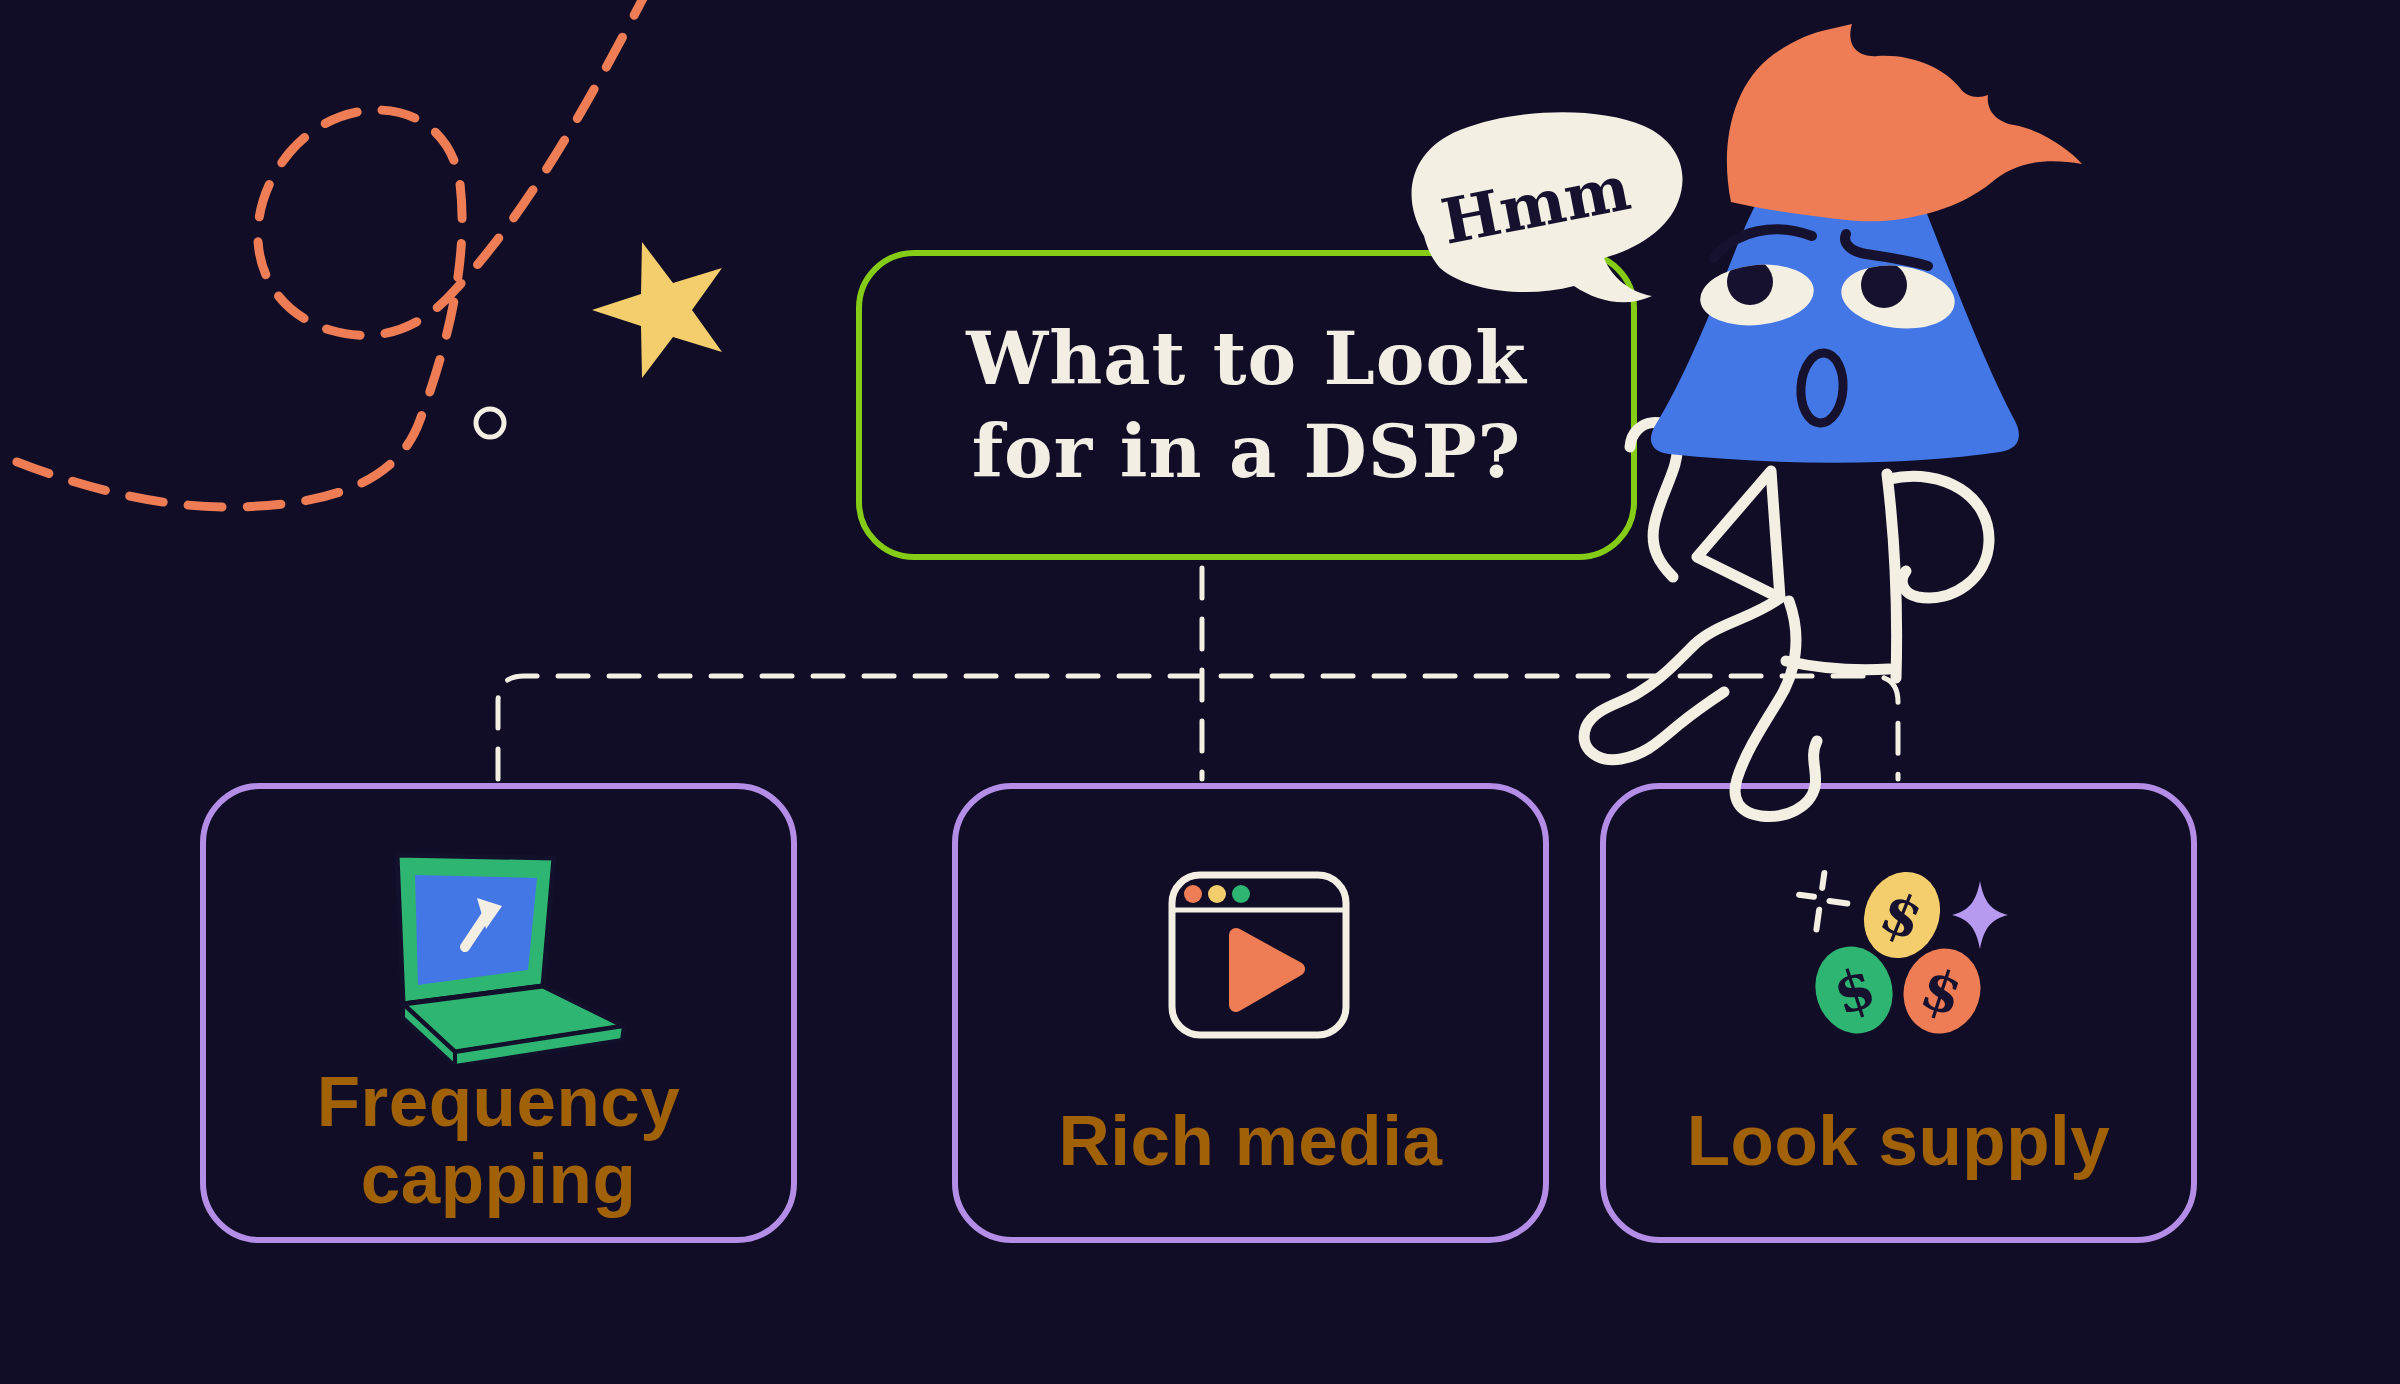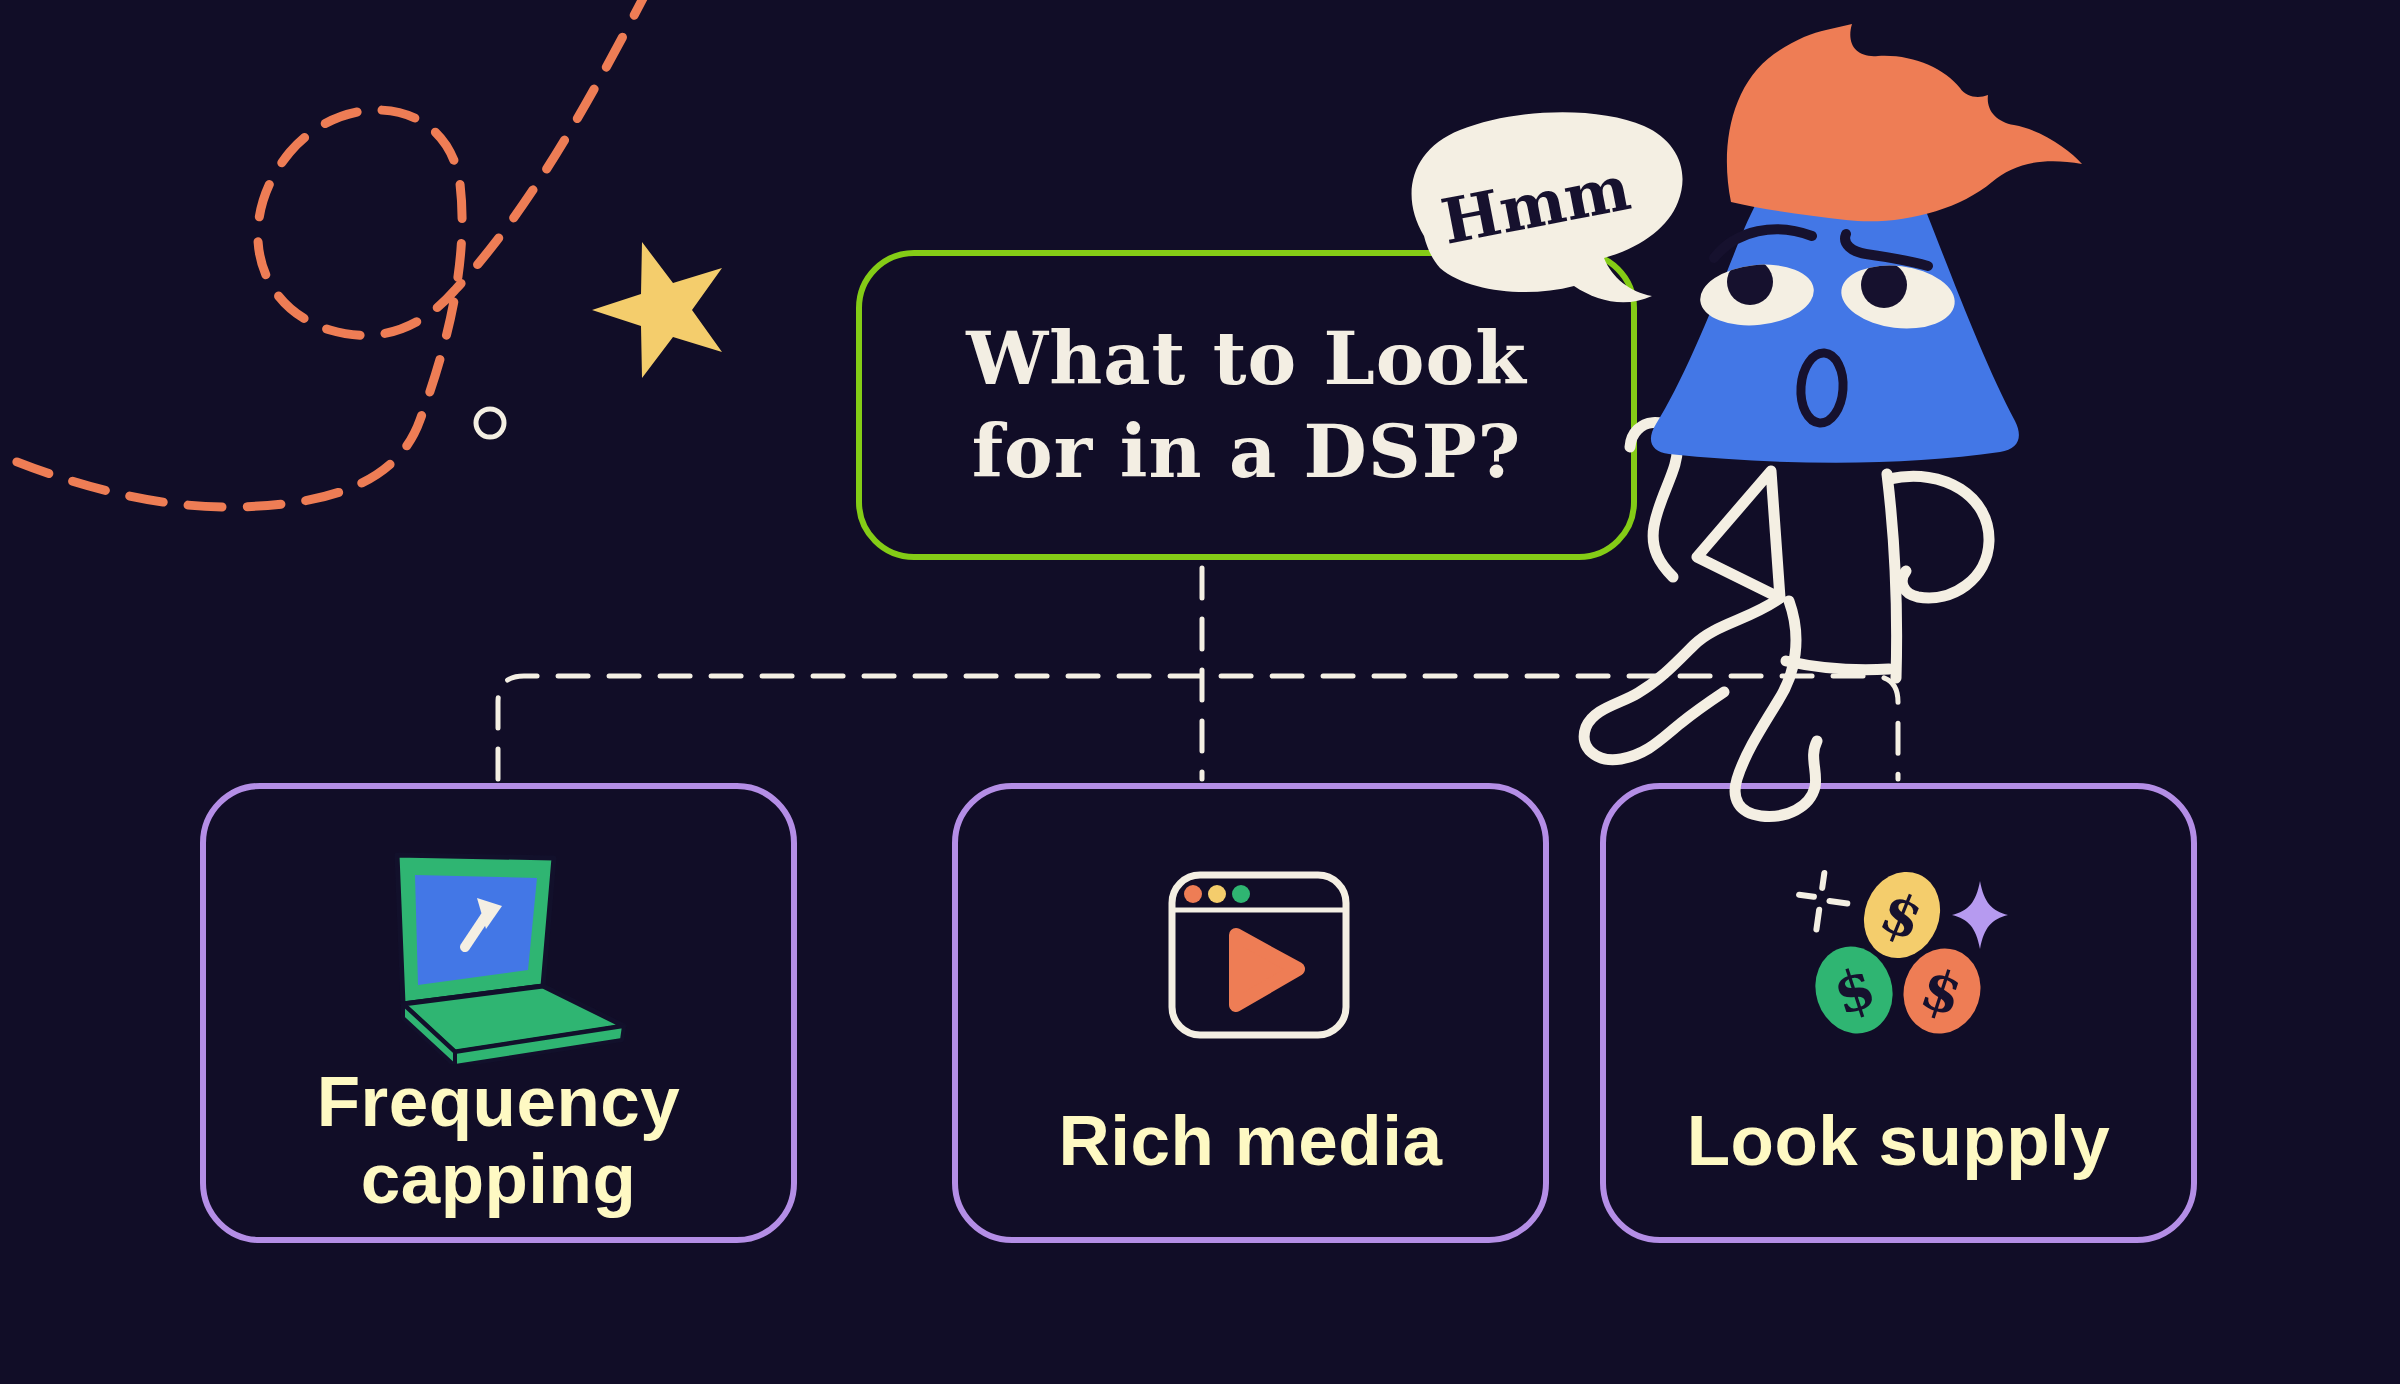--- a/index.html
+++ b/index.html
@@ -29,21 +29,21 @@
   .card-icon{position:absolute;}
   .card-1 .card-icon{left:185px;top:60px;}
   .card-2 .card-icon{left:210px;top:82px;}
   .card-3 .card-icon{left:186px;top:78px;}
   .card-label-wrap{
     position:absolute;left:0;top:268px;width:100%;height:168px;
     display:flex;align-items:center;justify-content:center;text-align:center;
   }
   .card-label{
     font-family:"Liberation Sans",sans-serif;font-weight:bold;font-size:71px;
-    line-height:1.08;color:#fef9c3;max-width:440px;letter-spacing:0.5px;
+    line-height:1.08;color:#a16207;max-width:440px;letter-spacing:0.5px;
   }
 </style>
 </head>
 <body>
 
 <div class="canvas">
 
   <svg class="layer" viewBox="0 0 2400 1384">
 
     <path d="M 650,-15 C 590,100 530,210 455,290 C 420,330 378,344 330,330

